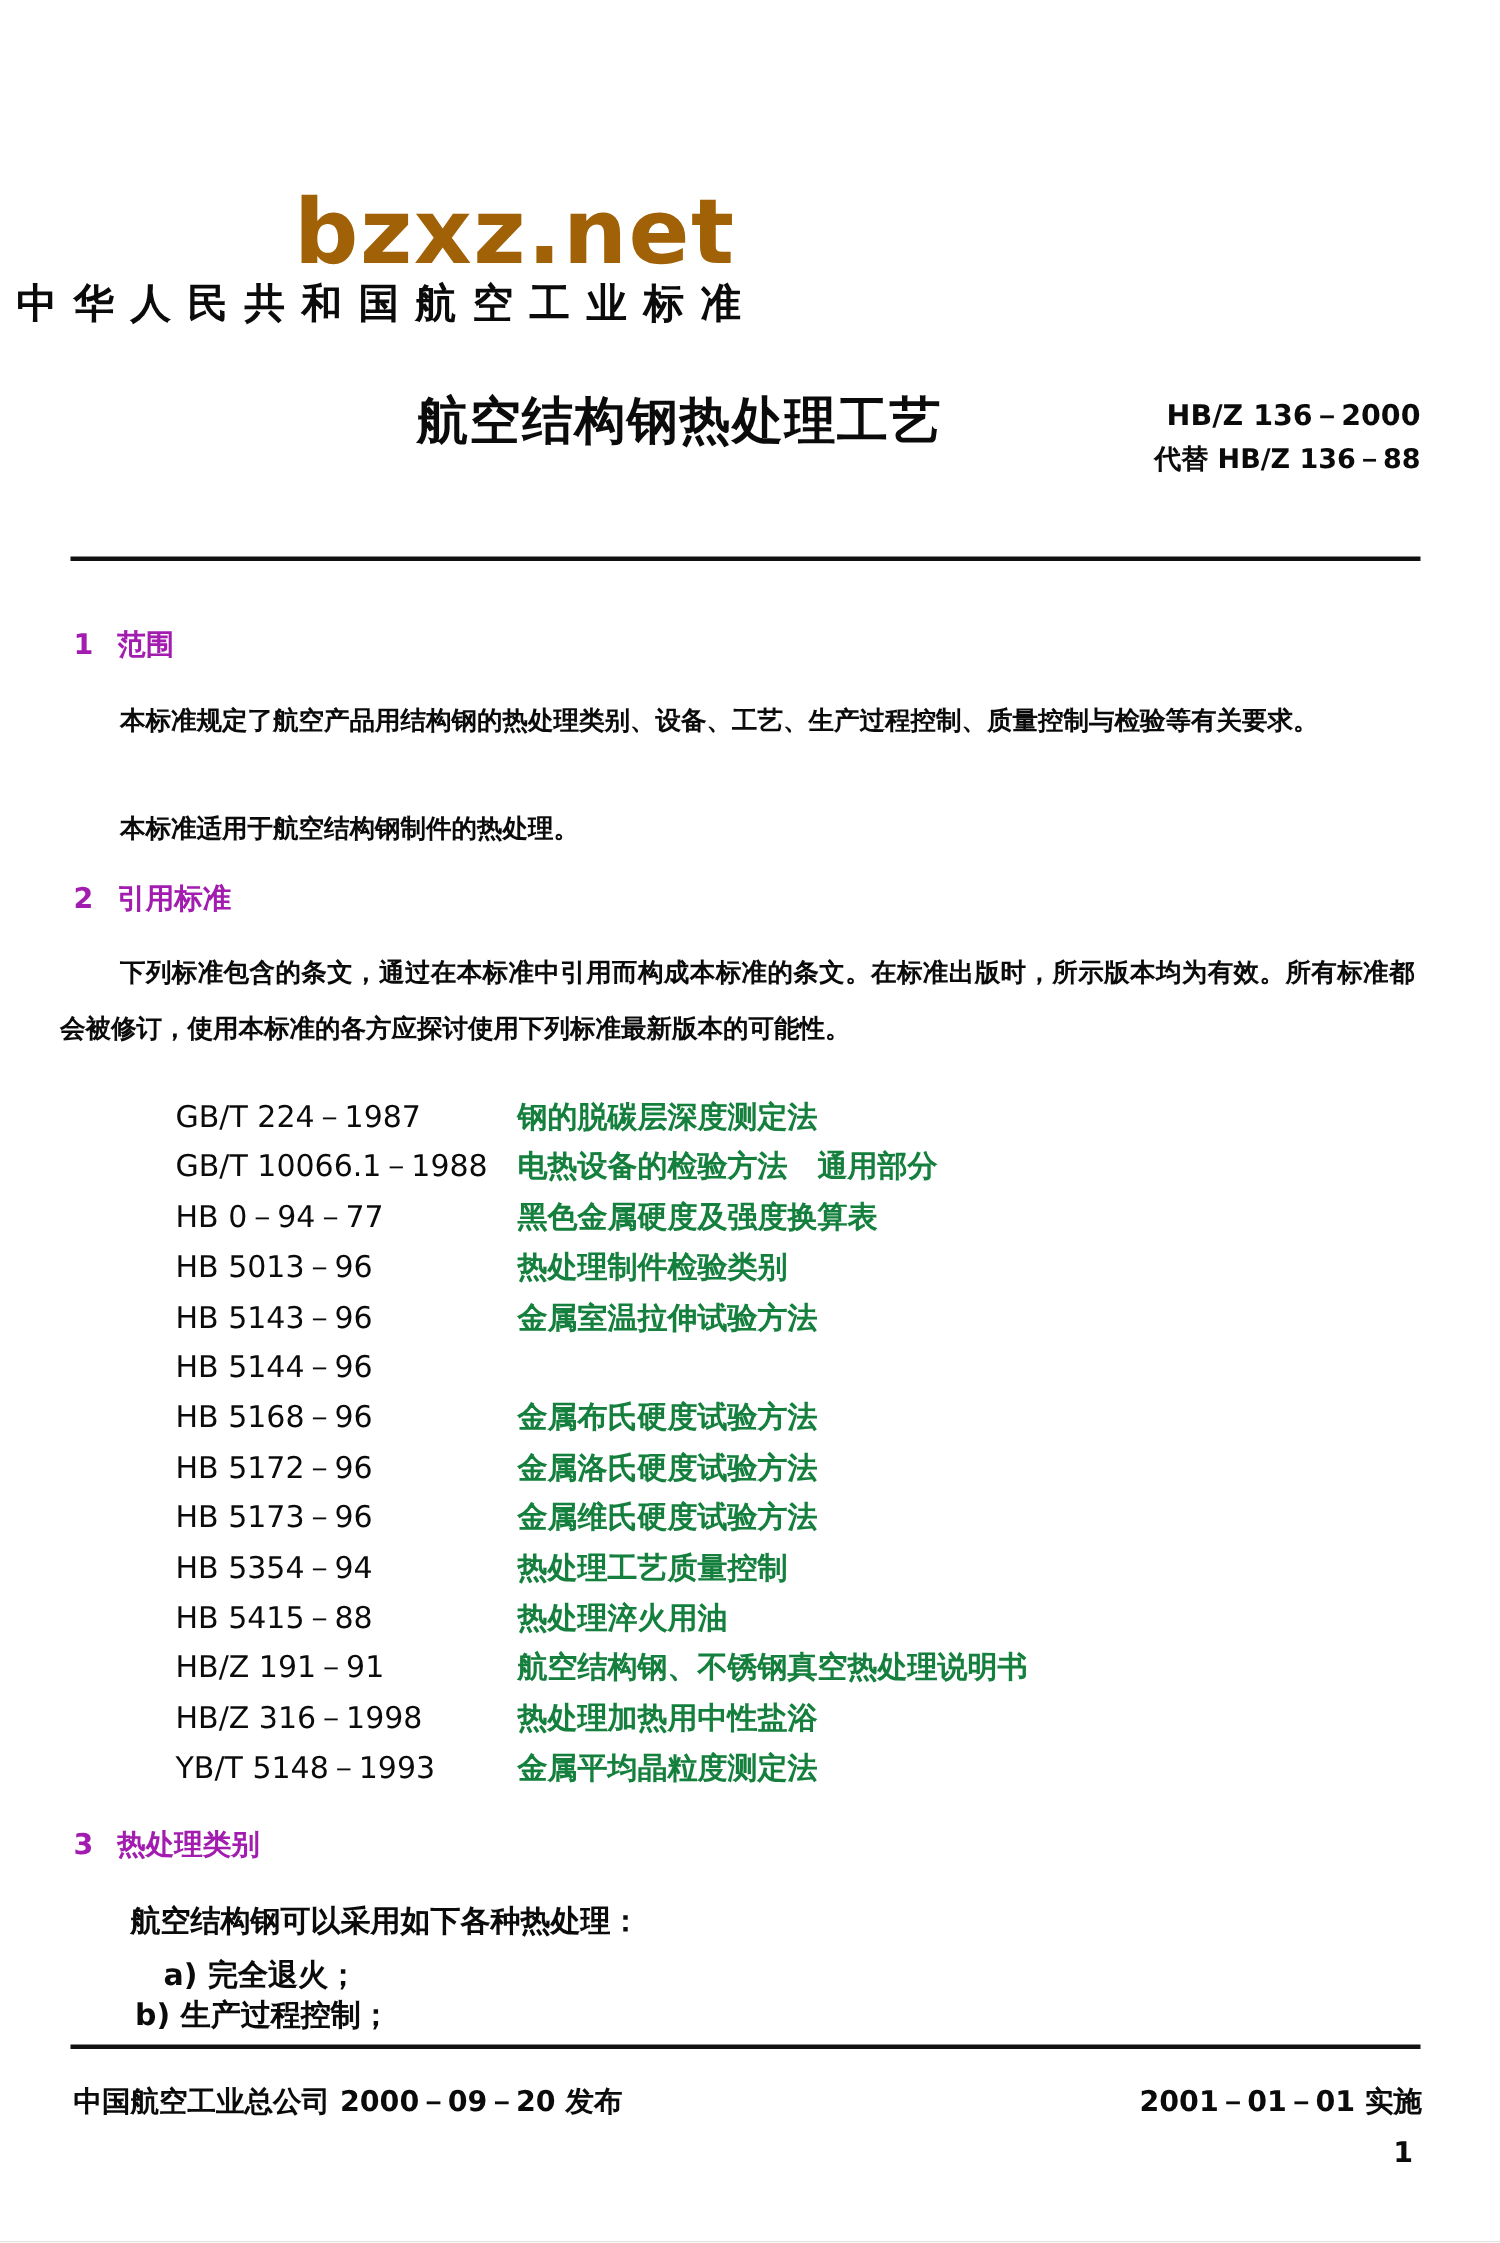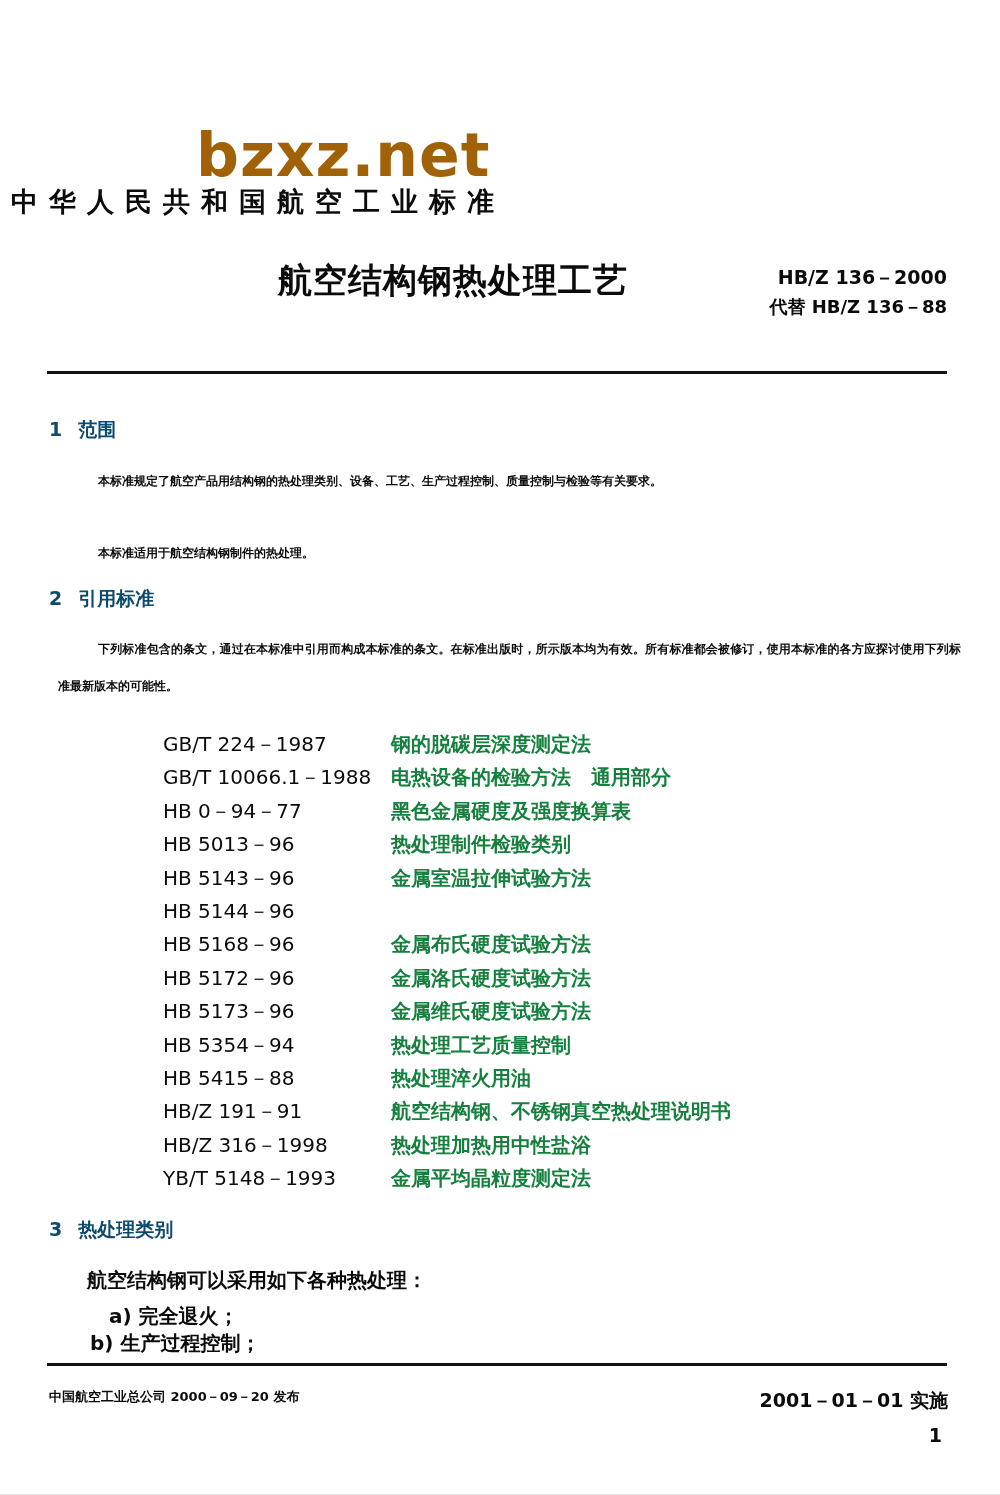--- a/index.html
+++ b/index.html
@@ -98,45 +98,44 @@
     top: 1363px;
     border-top-width: 3px;
   }
 
   
   .sec-head {
     position: absolute;
     left: 49px;
     font-size: 19px;
     font-weight: 700;
-    color: #0c4a6e;
+    color: #a21caf;
     white-space: nowrap;
   }
   .sec-head .num { margin-right: 16px; }
 
   .para {
     position: absolute;
-    left: 58px;
+    left: 40px;
     width: 903px;
-    font-size: 12px;
+    font-size: 17px;
     font-weight: 700;
     line-height: 37px;
     color: #0b0b0b;
     text-align: justify;
     text-justify: inter-character;
   }
   .para.indent { text-indent: 40px; }
 
   
   .ref-list {
     position: absolute;
     left: 0;
     top: 731px;
     width: 841px;
-    margin-left: 46px;
   }
   .ref-row {
     display: flex;
     height: 33.4px;
     align-items: baseline;
   }
   .ref-code {
     width: 228px;
     margin-left: 117px;
     font-size: 20px;
@@ -167,21 +166,21 @@
     font-weight: 700;
     color: #0b0b0b;
     white-space: nowrap;
   }
 
   
   .footer-left {
     position: absolute;
     left: 49px;
     top: 1388px;
-    font-size: 13px;
+    font-size: 19px;
     font-weight: 700;
     color: #0b0b0b;
     white-space: nowrap;
   }
   .footer-right {
     position: absolute;
     right: 52px;
     top: 1388px;
     font-size: 19px;
     font-weight: 700;

